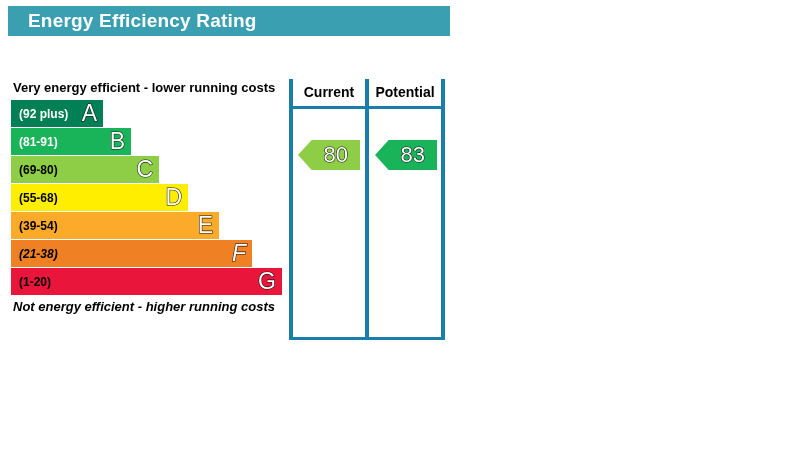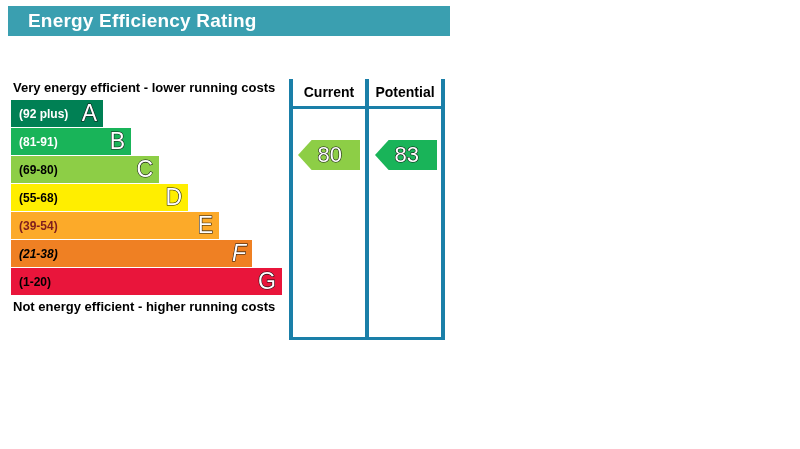--- a/index.html
+++ b/index.html
@@ -53,21 +53,21 @@
   }
 
   .caption {
     position: absolute;
     font-size: 13px;
     font-weight: bold;
     color: #000000;
     white-space: nowrap;
   }
   .caption-top { left: 13px; top: 80px; }
-  .caption-bottom { left: 13px; top: 299px; }
+  .caption-bottom { left: 13px; top: 299px; font-style: italic; }
 
   
   .band {
     position: absolute;
     left: 11px;
     height: 27px;
     box-sizing: border-box;
   }
   .band-range {
     position: absolute;
@@ -133,21 +133,21 @@
     justify-content: flex-end;
     clip-path: polygon(0% 50%, 22% 0%, 100% 0%, 100% 100%, 22% 100%);
   }
   .arrow-value {
     font-size: 22px;
     font-weight: normal;
     color: #ffffff;
     -webkit-text-stroke: 1.1px #111111;
     paint-order: stroke fill;
     line-height: 1;
-    padding-right: 18px;
+    padding-right: 12px;
   }
   .arrow-current   { left: 298px; top: 140px; width: 62px; }
   .arrow-potential { left: 375px; top: 140px; width: 62px; }
 </style>
 </head>
 <body>
 
 <div id="epc-root">
 
   <div class="title-bar">
@@ -169,21 +169,21 @@
         </div>
         <div class="band" style="top: 156px; width: 148px; background: rgb(141, 206, 70);">
           <span class="band-range dark" style="color: rgb(0, 0, 0);">(69-80)</span>
           <span class="band-letter">C</span>
         </div>
         <div class="band" style="top: 184px; width: 177px; background: rgb(255, 238, 0);">
           <span class="band-range dark" style="color: rgb(0, 0, 0);">(55-68)</span>
           <span class="band-letter">D</span>
         </div>
         <div class="band" style="top: 212px; width: 208px; background: rgb(252, 170, 41);">
-          <span class="band-range dark" style="color: #7f1d1d;">(39-54)</span>
+          <span class="band-range dark" style="color: #000000;">(39-54)</span>
           <span class="band-letter">E</span>
         </div>
         <div class="band" style="top: 240px; width: 241px; background: rgb(239, 128, 35); font-style: italic;">
           <span class="band-range dark" style="color: rgb(0, 0, 0);">(21-38)</span>
           <span class="band-letter">F</span>
         </div>
         <div class="band" style="top: 268px; width: 271px; background: rgb(233, 21, 59);">
           <span class="band-range dark" style="color: rgb(0, 0, 0);">(1-20)</span>
           <span class="band-letter">G</span>
         </div>

